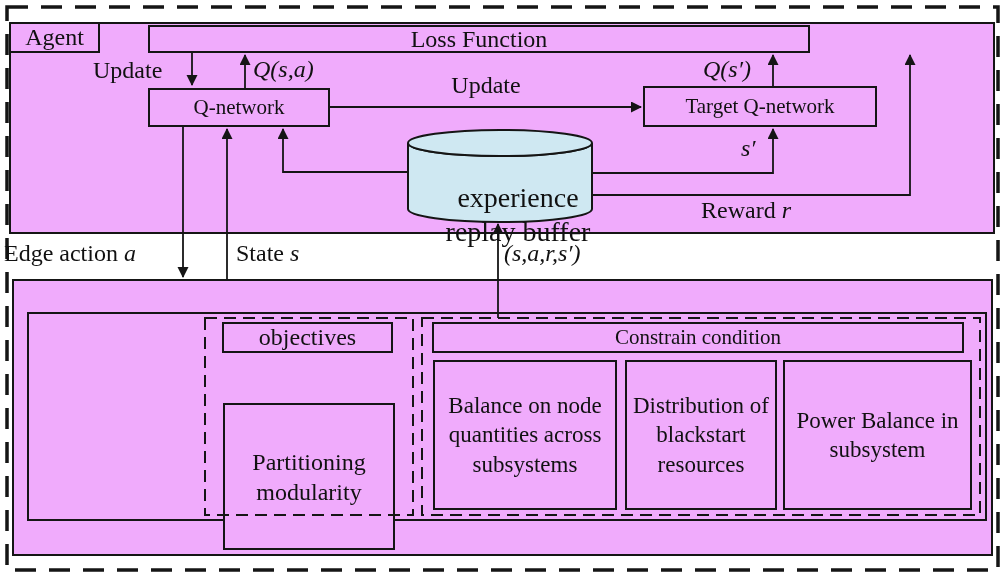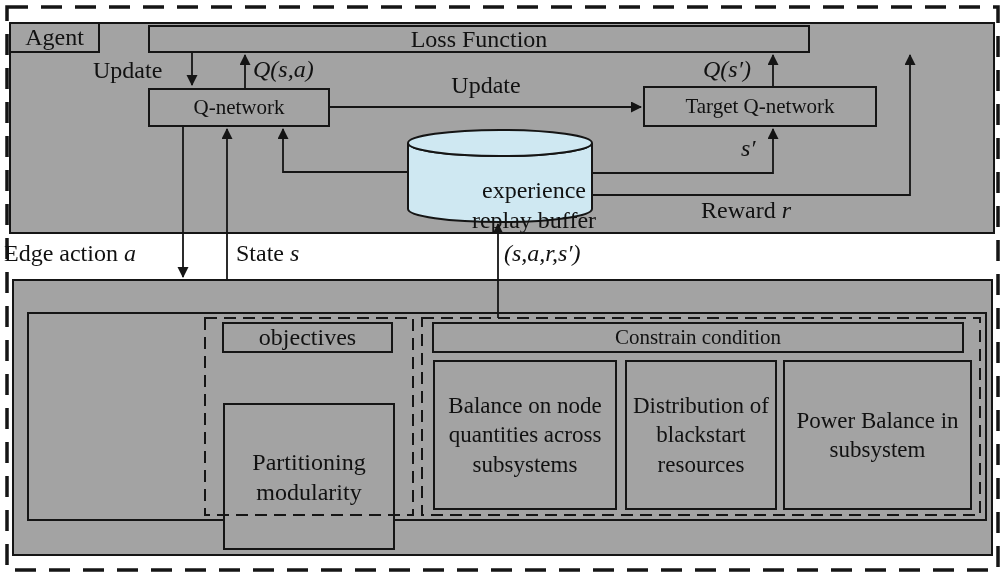--- a/index.html
+++ b/index.html
@@ -3,34 +3,34 @@
 <meta charset="utf-8">
 <style>
   html,body { margin:0; padding:0; background:#ffffff; }
   #canvas {
     position:relative; width:1005px; height:577px; background:#ffffff;
     font-family:"Liberation Serif","DejaVu Serif",serif; color:#111;
     overflow:hidden;
   }
   .box {
     position:absolute; box-sizing:border-box; border:2px solid #151515;
-    background:#a3a3a3; display:flex; align-items:center; justify-content:center;
+    background:#f0abfc; display:flex; align-items:center; justify-content:center;
     text-align:center;
   }
   .lbl { position:absolute; white-space:nowrap; z-index:6; }
   .f24 { font-size:24px; }
   .f25 { font-size:21px; }
   .f23 { font-size:23px; line-height:1.27; }
   .ital { font-style:italic; }
   .var  { font-style:italic; margin-left:6px; }
   .wrap { white-space:pre-line; }
   #overlay { position:absolute; left:0; top:0; z-index:5; pointer-events:none; }
   .bufferlabel {
     position:absolute; left:408px; top:147px; width:220px; z-index:6;
-    font-size:24px; line-height:1.22; text-align:center; white-space:pre-line;padding-left:16px;
+    font-size:28px; line-height:1.22; text-align:center; white-space:pre-line;
   }
 </style>
 </head>
 <body>
 
 <div id="canvas">
 
   <div class="box" style="left:9px; top:22px; width:986px; height:212px;"></div>
 
   <div class="box f24" style="left:9px; top:22px; width:91px; height:31px;">

